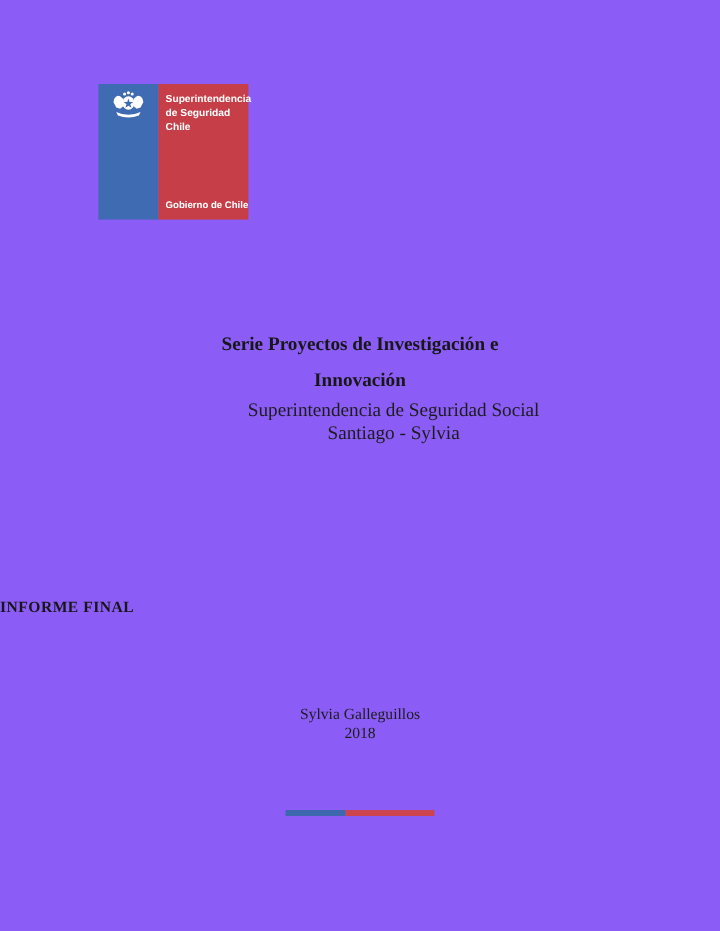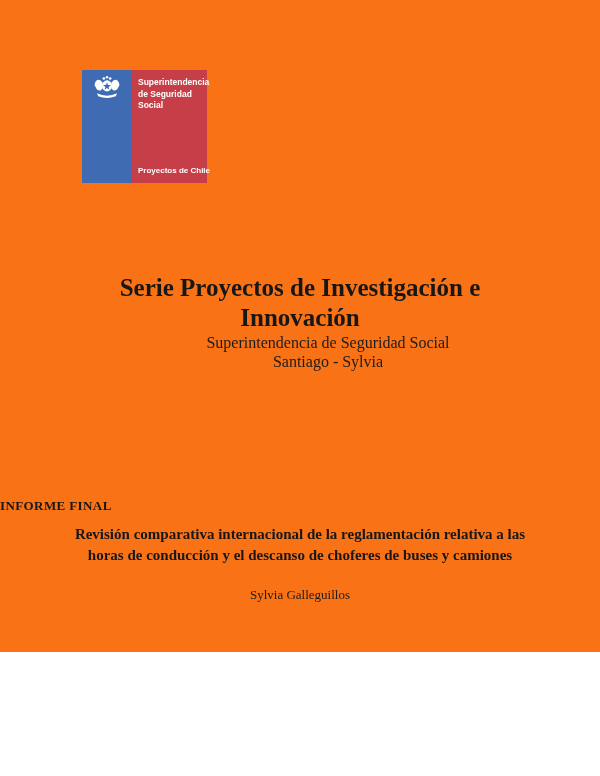--- a/index.html
+++ b/index.html
@@ -1,21 +1,21 @@
 <!DOCTYPE html>
 <html><head>
 <meta charset="utf-8">
 <style>
   html, body { margin: 0; padding: 0; background: #ffffff; }
   .page {
     position: relative;
     width: 600px;
-    height: 652px;
+    height: 776px;
     margin: 0 auto;
-    background: #f97316;
+    background: #8b5cf6;
     color: #111111;
     font-family: "Liberation Serif", "DejaVu Serif", serif;
     overflow: hidden;
     text-decoration: underline;
   }
 
   
   .logo {
     position: absolute;
     left: 82px;
@@ -62,21 +62,21 @@
     white-space: nowrap;
   }
 
   
   .main-title {
     position: absolute;
     top: 273px;
     left: 0;
     width: 600px;
     text-align: center;
-    font-size: 25px;
+    font-size: 16px;
     font-weight: bold;
     line-height: 30px;
     color: #171717;
   }
   .subtitle-block {
     position: absolute;
     top: 333px;
     left: 0;
     width: 600px;
     text-align: center;
@@ -147,43 +147,40 @@
           <path d="M54 13 q-4 -7 -10 -3 l-3.5 3.5 v12 l4.5 3.5 6 -2 4.5 -8.5 z"></path>
           <path d="M13 34 q19 9 38 0 l-2.5 5.5 q-16.5 6.5 -33 0 z"></path>
         </g>
         <polygon fill="#3f6bb3" points="32,13 33.9,18.6 39.5,18.6 35,22 36.7,27.5 32,24.2 27.3,27.5 29,22 24.5,18.6 30.1,18.6"></polygon>
       </svg>
     </div>
     <div class="logo-red">
       <div class="logo-org">
         <div>Superintendencia</div>
         <div>de Seguridad</div>
-        <div>Social</div>
+        <div>Chile</div>
       </div>
-      <div class="logo-gov">Proyectos de Chile</div>
+      <div class="logo-gov">Gobierno de Chile</div>
     </div>
   </div>
 
   <div class="main-title">
     <div>Serie Proyectos de Investigación e</div>
     <div>Innovación</div>
   </div>
   <div class="subtitle-block">
     <div>Superintendencia de Seguridad Social</div>
     <div>Santiago - Sylvia</div>
   </div>
 
   <div class="report-label">INFORME FINAL</div>
-  <div class="report-title">
-    <div>Revisión comparativa internacional de la reglamentación relativa a las</div>
-    <div>horas de conducción y el descanso de choferes de buses y camiones</div>
-  </div>
 
   <div class="author-block">
     <div>Sylvia Galleguillos</div>
+    <div>2018</div>
   </div>
 
   <div class="footer-bar">
     <div class="bar-blue"></div>
     <div class="bar-red"></div>
   </div>
 
 </div>
 
 </body></html>

